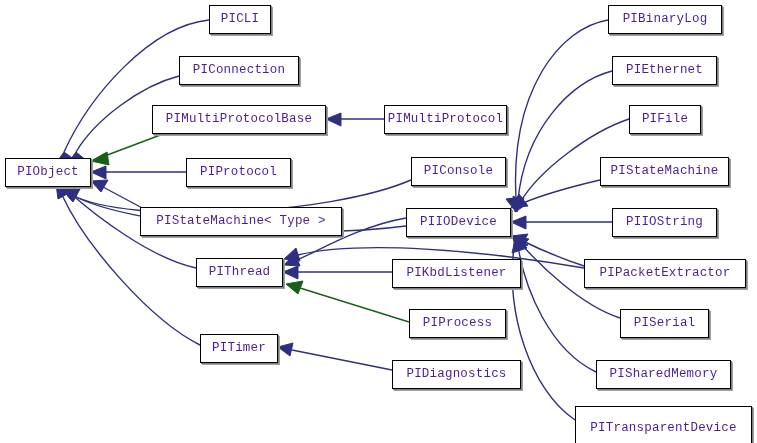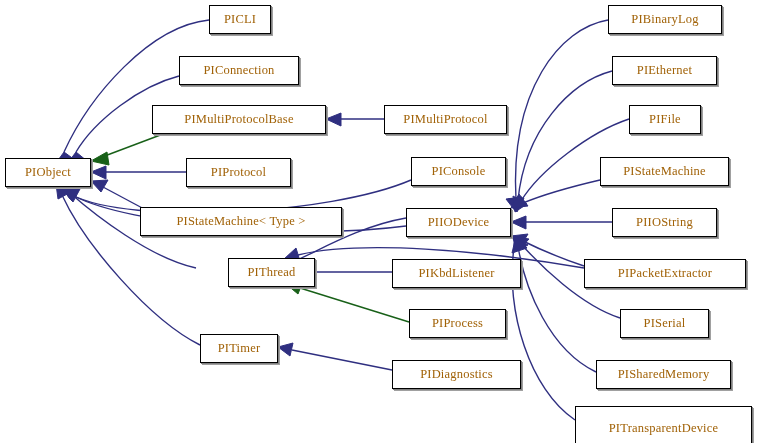--- a/index.html
+++ b/index.html
@@ -30,24 +30,24 @@
     background: #ffffff;
     border: 1px solid #000000;
     box-shadow: 1px 1px 0 0 #808080, 2px 2px 0 0 #a0a0a0;
     display: flex;
     align-items: center;
     justify-content: center;
     white-space: nowrap;
     overflow: hidden;
   }
   .node .node-label {
-    font-family: Liberation Serif, serif;
+    font-family: Liberation Mono, monospace;
     font-size: 12.5px;
     line-height: 1;
-    color: #a16207;
+    color: #4c1d95;
     letter-spacing: 0.2px;
     user-select: none;
   }
 </style>
 </head>
 <body>
 
 <div id="diagram-root">
   <svg id="edges" viewBox="0 0 757 443" xmlns="http://www.w3.org/2000/svg">
       <g>
@@ -159,21 +159,21 @@
       </div>
       <div class="node" style="left: 152px; top: 105px; width: 174px; height: 29px; text-align: right;">
         <span class="node-label">PIMultiProtocolBase</span>
       </div>
       <div class="node" style="left: 186px; top: 158px; width: 105px; height: 29px;">
         <span class="node-label">PIProtocol</span>
       </div>
       <div class="node" style="left: 140px; top: 207px; width: 202px; height: 29px;">
         <span class="node-label">PIStateMachine&lt; Type &gt;</span>
       </div>
-      <div class="node" style="left: 196px; top: 258px; width: 87px; height: 29px; margin-left: 32px;">
+      <div class="node" style="left: 196px; top: 258px; width: 87px; height: 29px;">
         <span class="node-label">PIThread</span>
       </div>
       <div class="node" style="left: 200px; top: 334px; width: 78px; height: 29px;">
         <span class="node-label">PITimer</span>
       </div>
       <div class="node" style="left: 384px; top: 105px; width: 123px; height: 29px;">
         <span class="node-label">PIMultiProtocol</span>
       </div>
       <div class="node" style="left: 411px; top: 157px; width: 95px; height: 29px;">
         <span class="node-label">PIConsole</span>

